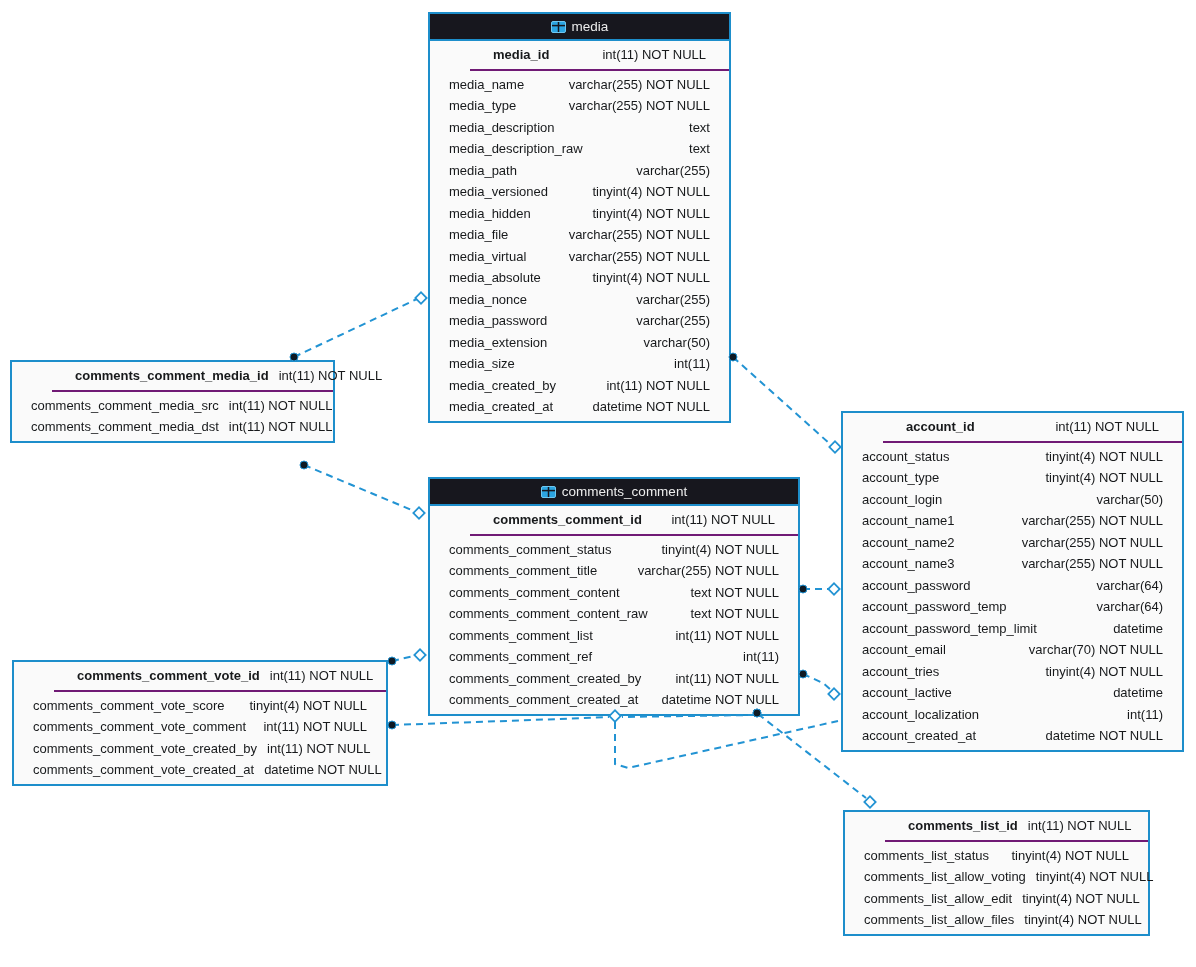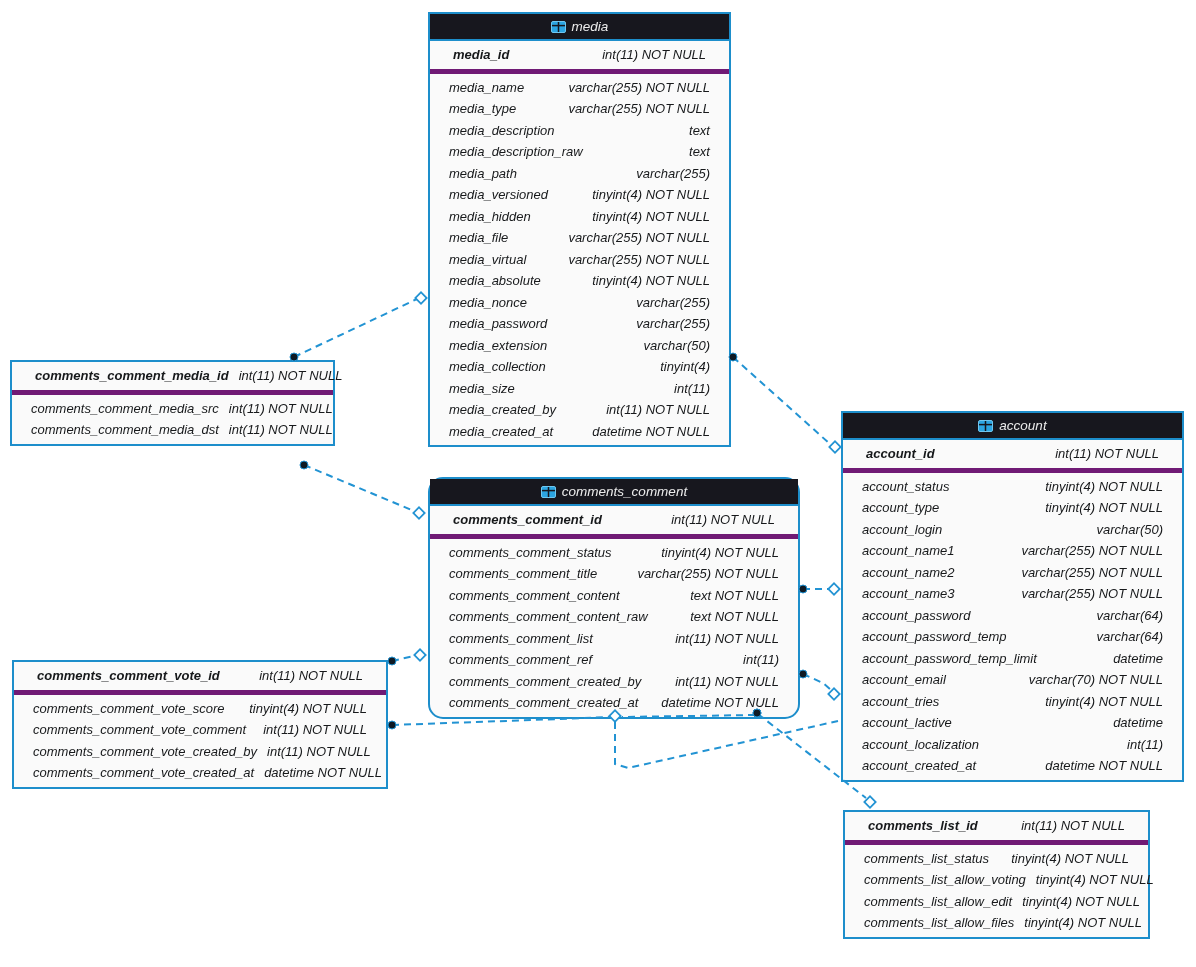--- a/index.html
+++ b/index.html
@@ -1,17 +1,17 @@
 <!DOCTYPE html>
 <html><head>
 <meta charset="utf-8">
 <style>
   html,body{margin:0;padding:0;background:#ffffff;}
   body{width:1196px;height:967px;font-family:"Liberation Sans",sans-serif;}
-  .canvas{position:relative;width:1196px;height:967px;background:#ffffff;overflow:hidden;font-style:italic;}
+  .canvas{position:relative;width:1196px;height:967px;background:#ffffff;overflow:hidden;}
   .db-table{
     position:absolute;
     box-sizing:border-box;
     border:2px solid #1d8ecb;
     background:#fafafa;
     font-size:13px;
     color:#17191b;
     z-index:1;
   }
   .db-table .hdr{
@@ -20,21 +20,21 @@
     height:25px;
     display:flex;
     align-items:center;
     justify-content:center;
     gap:6px;
     border-bottom:2px solid #1d8ecb;
     font-size:13.5px;
     cursor:move;
   }
   .hdr .ticon{display:inline-flex;align-items:center;}
-  .pk-sec{padding:3px 16px 3px;border-bottom:5px solid #701a75;}
+  .pk-sec{padding:3px 16px 3px;border-bottom:2px solid #701a75;margin-left:40px;}
   .body-sec{padding:3px 12px 3px;}
   .frow{
     display:flex;
     justify-content:space-between;
     padding:0 7px;
     height:21.5px;
     line-height:21.5px;
     white-space:nowrap;
     gap:10px;
   }
@@ -140,24 +140,20 @@
         </div>
         <div class="frow">
           <span class="fname">media_password</span>
           <span class="ftype">varchar(255)</span>
         </div>
         <div class="frow">
           <span class="fname">media_extension</span>
           <span class="ftype">varchar(50)</span>
         </div>
         <div class="frow">
-          <span class="fname">media_collection</span>
-          <span class="ftype">tinyint(4)</span>
-        </div>
-        <div class="frow">
           <span class="fname">media_size</span>
           <span class="ftype">int(11)</span>
         </div>
         <div class="frow">
           <span class="fname">media_created_by</span>
           <span class="ftype">int(11) NOT NULL</span>
         </div>
         <div class="frow">
           <span class="fname">media_created_at</span>
           <span class="ftype">datetime NOT NULL</span>
@@ -175,21 +171,21 @@
         <div class="frow">
           <span class="fname">comments_comment_media_src</span>
           <span class="ftype">int(11) NOT NULL</span>
         </div>
         <div class="frow">
           <span class="fname">comments_comment_media_dst</span>
           <span class="ftype">int(11) NOT NULL</span>
         </div>
       </div>
     </div>
-    <div class="db-table" style="left: 428px; top: 477px; width: 372px; border-radius: 15px;">
+    <div class="db-table" style="left: 428px; top: 477px; width: 372px;">
       <div class="hdr">
         <span class="ticon">
           <svg width="15" height="12" viewBox="0 0 15 12">
             <rect x="0.5" y="0.5" width="14" height="11" rx="1.5" fill="#2ba5e2" stroke="#6fc6ef" stroke-width="1"></rect>
             <line x1="1" y1="4.6" x2="14" y2="4.6" stroke="#17171e" stroke-width="1.5"></line>
             <line x1="7.5" y1="1" x2="7.5" y2="11" stroke="#17171e" stroke-width="1.5"></line>
           </svg>
         </span>
         <span>comments_comment</span>
       </div>
@@ -254,30 +250,20 @@
           <span class="fname">comments_comment_vote_created_by</span>
           <span class="ftype">int(11) NOT NULL</span>
         </div>
         <div class="frow">
           <span class="fname">comments_comment_vote_created_at</span>
           <span class="ftype">datetime NOT NULL</span>
         </div>
       </div>
     </div>
     <div class="db-table" style="left: 841px; top: 411px; width: 343px;">
-      <div class="hdr">
-        <span class="ticon">
-          <svg width="15" height="12" viewBox="0 0 15 12">
-            <rect x="0.5" y="0.5" width="14" height="11" rx="1.5" fill="#2ba5e2" stroke="#6fc6ef" stroke-width="1"></rect>
-            <line x1="1" y1="4.6" x2="14" y2="4.6" stroke="#17171e" stroke-width="1.5"></line>
-            <line x1="7.5" y1="1" x2="7.5" y2="11" stroke="#17171e" stroke-width="1.5"></line>
-          </svg>
-        </span>
-        <span>account</span>
-      </div>
       <div class="pk-sec">
         <div class="frow">
           <span class="fname">account_id</span>
           <span class="ftype">int(11) NOT NULL</span>
         </div>
       </div>
       <div class="body-sec">
         <div class="frow">
           <span class="fname">account_status</span>
           <span class="ftype">tinyint(4) NOT NULL</span>

